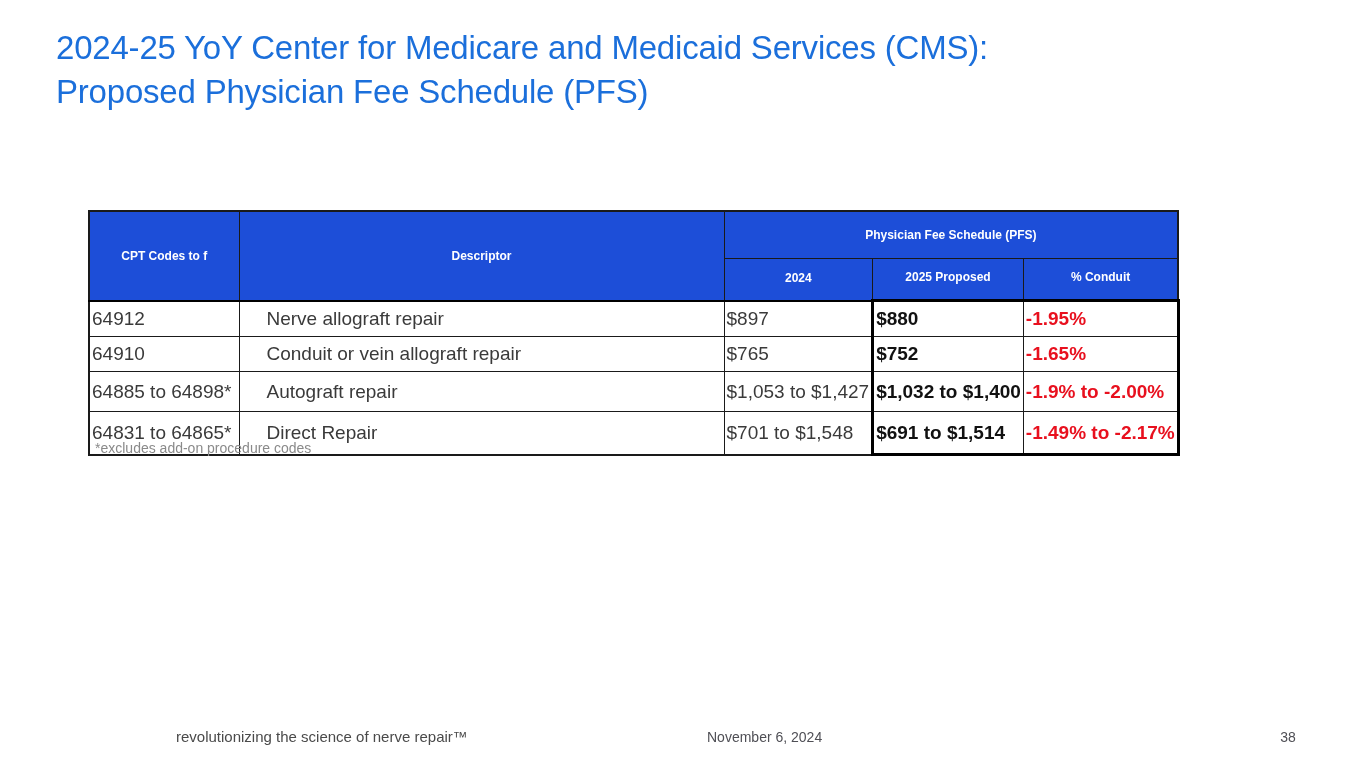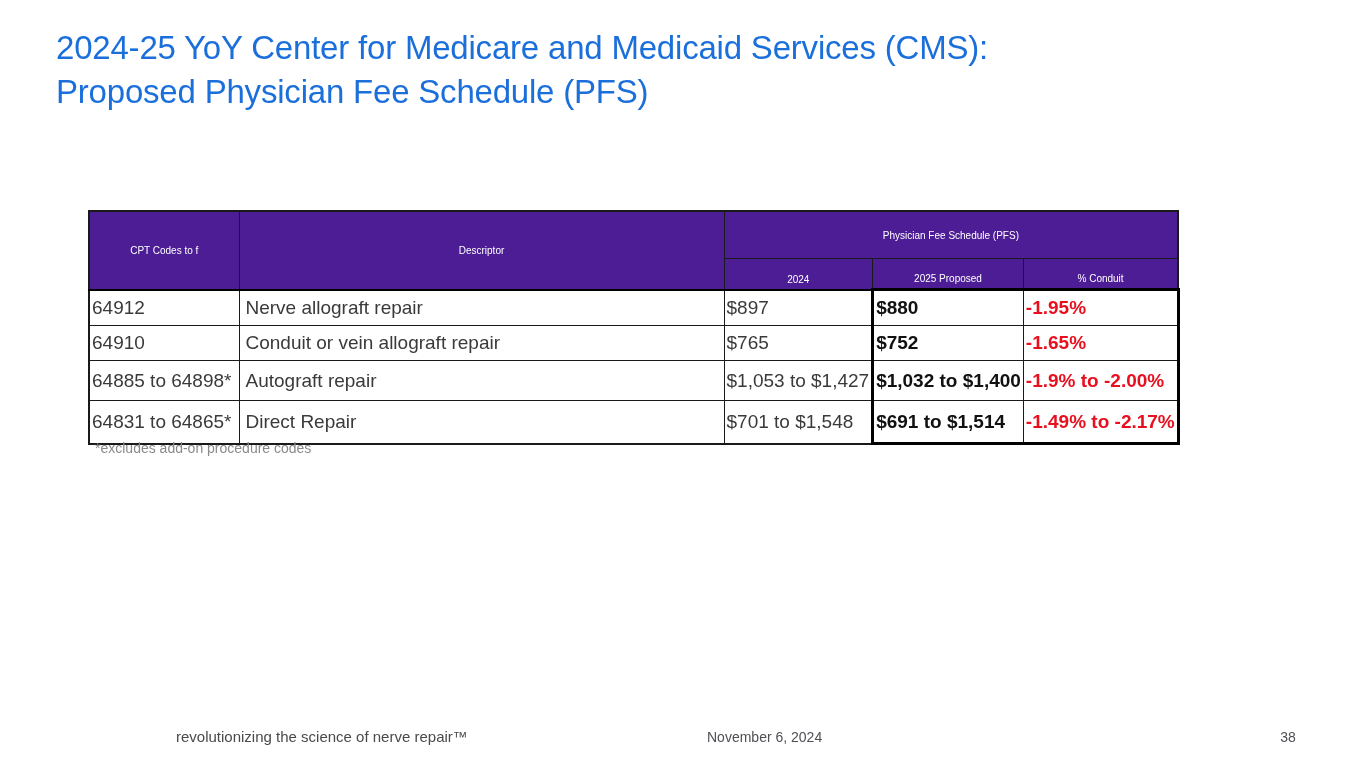--- a/index.html
+++ b/index.html
@@ -26,33 +26,33 @@
   .fee-table col.c1{width:150px;}
   .fee-table col.c2{width:485px;}
   .fee-table col.c3{width:145px;}
   .fee-table col.c4{width:144px;}
   .fee-table col.c5{width:150px;}
   .fee-table th,.fee-table td{
     border:1px solid #1a1a1a;
     overflow:hidden;white-space:nowrap;
   }
   .fee-table thead th{
-    background:#4c1d95;color:#ffffff;
-    font-weight:400;font-size:10px;
+    background:#1d4ed8;color:#ffffff;
+    font-weight:700;font-size:12px;
   }
   .fee-table thead tr.group-row th{height:44px;vertical-align:middle;}
   .fee-table thead tr.sub-row th{
-    height:24px;vertical-align:bottom;padding-bottom:4px;
+    height:24px;vertical-align:bottom;padding-bottom:15px;
   }
   .fee-table thead{border-bottom:2px solid #000;}
   .fee-table td{
     font-size:19px;color:#3a3a3a;background:#ffffff;
     vertical-align:middle;padding:0 2px;
   }
-  .fee-table td.cell-descriptor{text-align:left;padding-left:6px;}
+  .fee-table td.cell-descriptor{text-align:left;padding-left:27px;}
   .fee-table tr.r0 td{height:34px;}
   .fee-table tr.r1 td{height:34px;margin-left:26px;}
   .fee-table tr.r2 td{height:39px;margin-left:40px;}
   .fee-table tr.r3 td{height:41px;}
   
   .fee-table td.cell-2025{font-weight:bold;color:#111;border-left:3px solid #000;}
   .fee-table td.cell-change{font-weight:bold;color:#E8101E;border-right:3px solid #000;}
   .fee-table tr.r0 td.cell-2025,.fee-table tr.r0 td.cell-change{border-top:3px solid #000;}
   .fee-table tr.r3 td.cell-2025,.fee-table tr.r3 td.cell-change{border-bottom:3px solid #000;}
   

